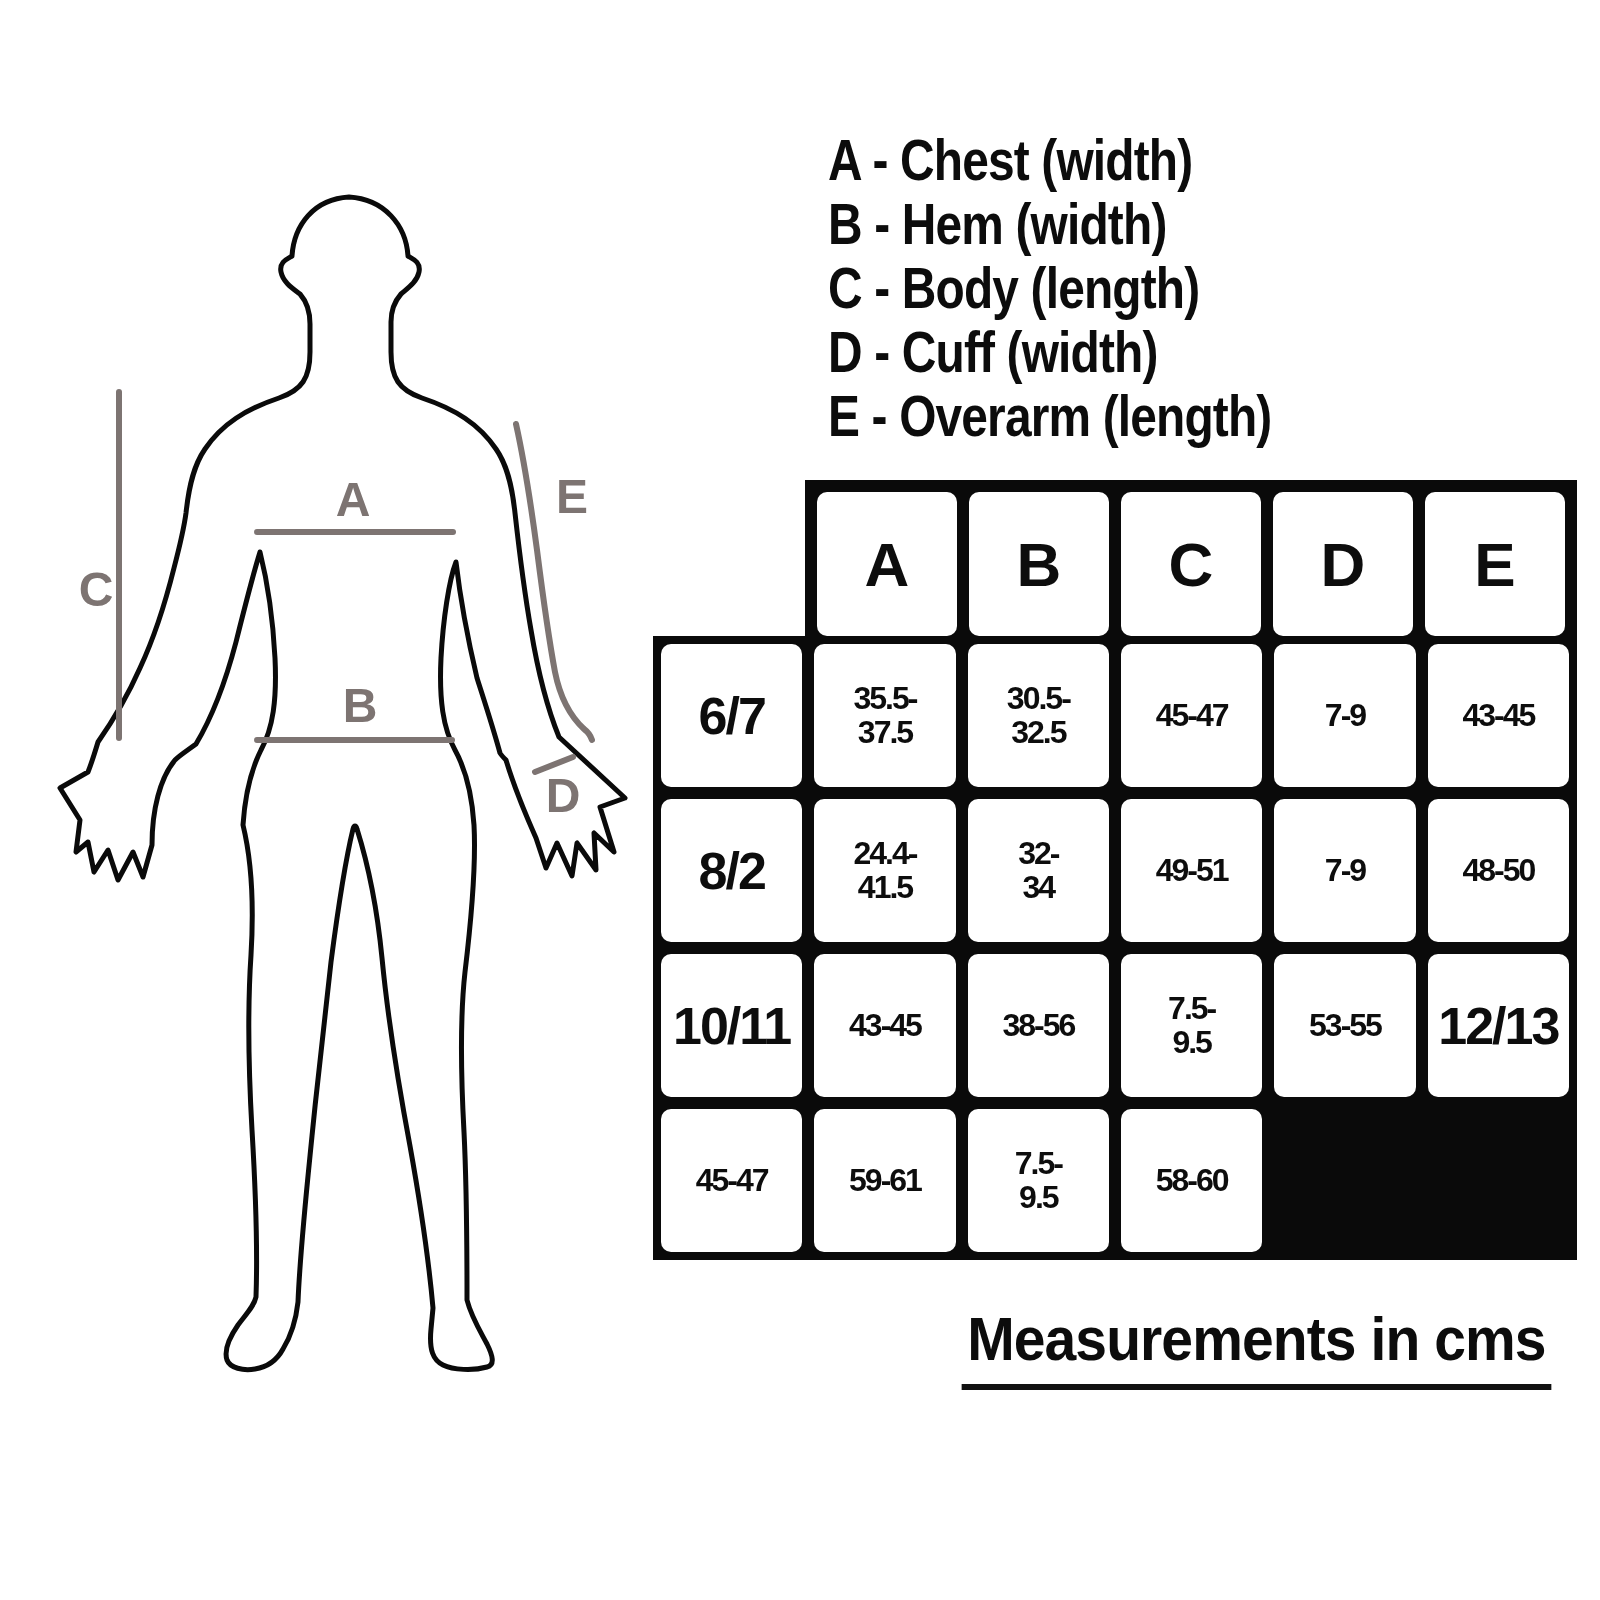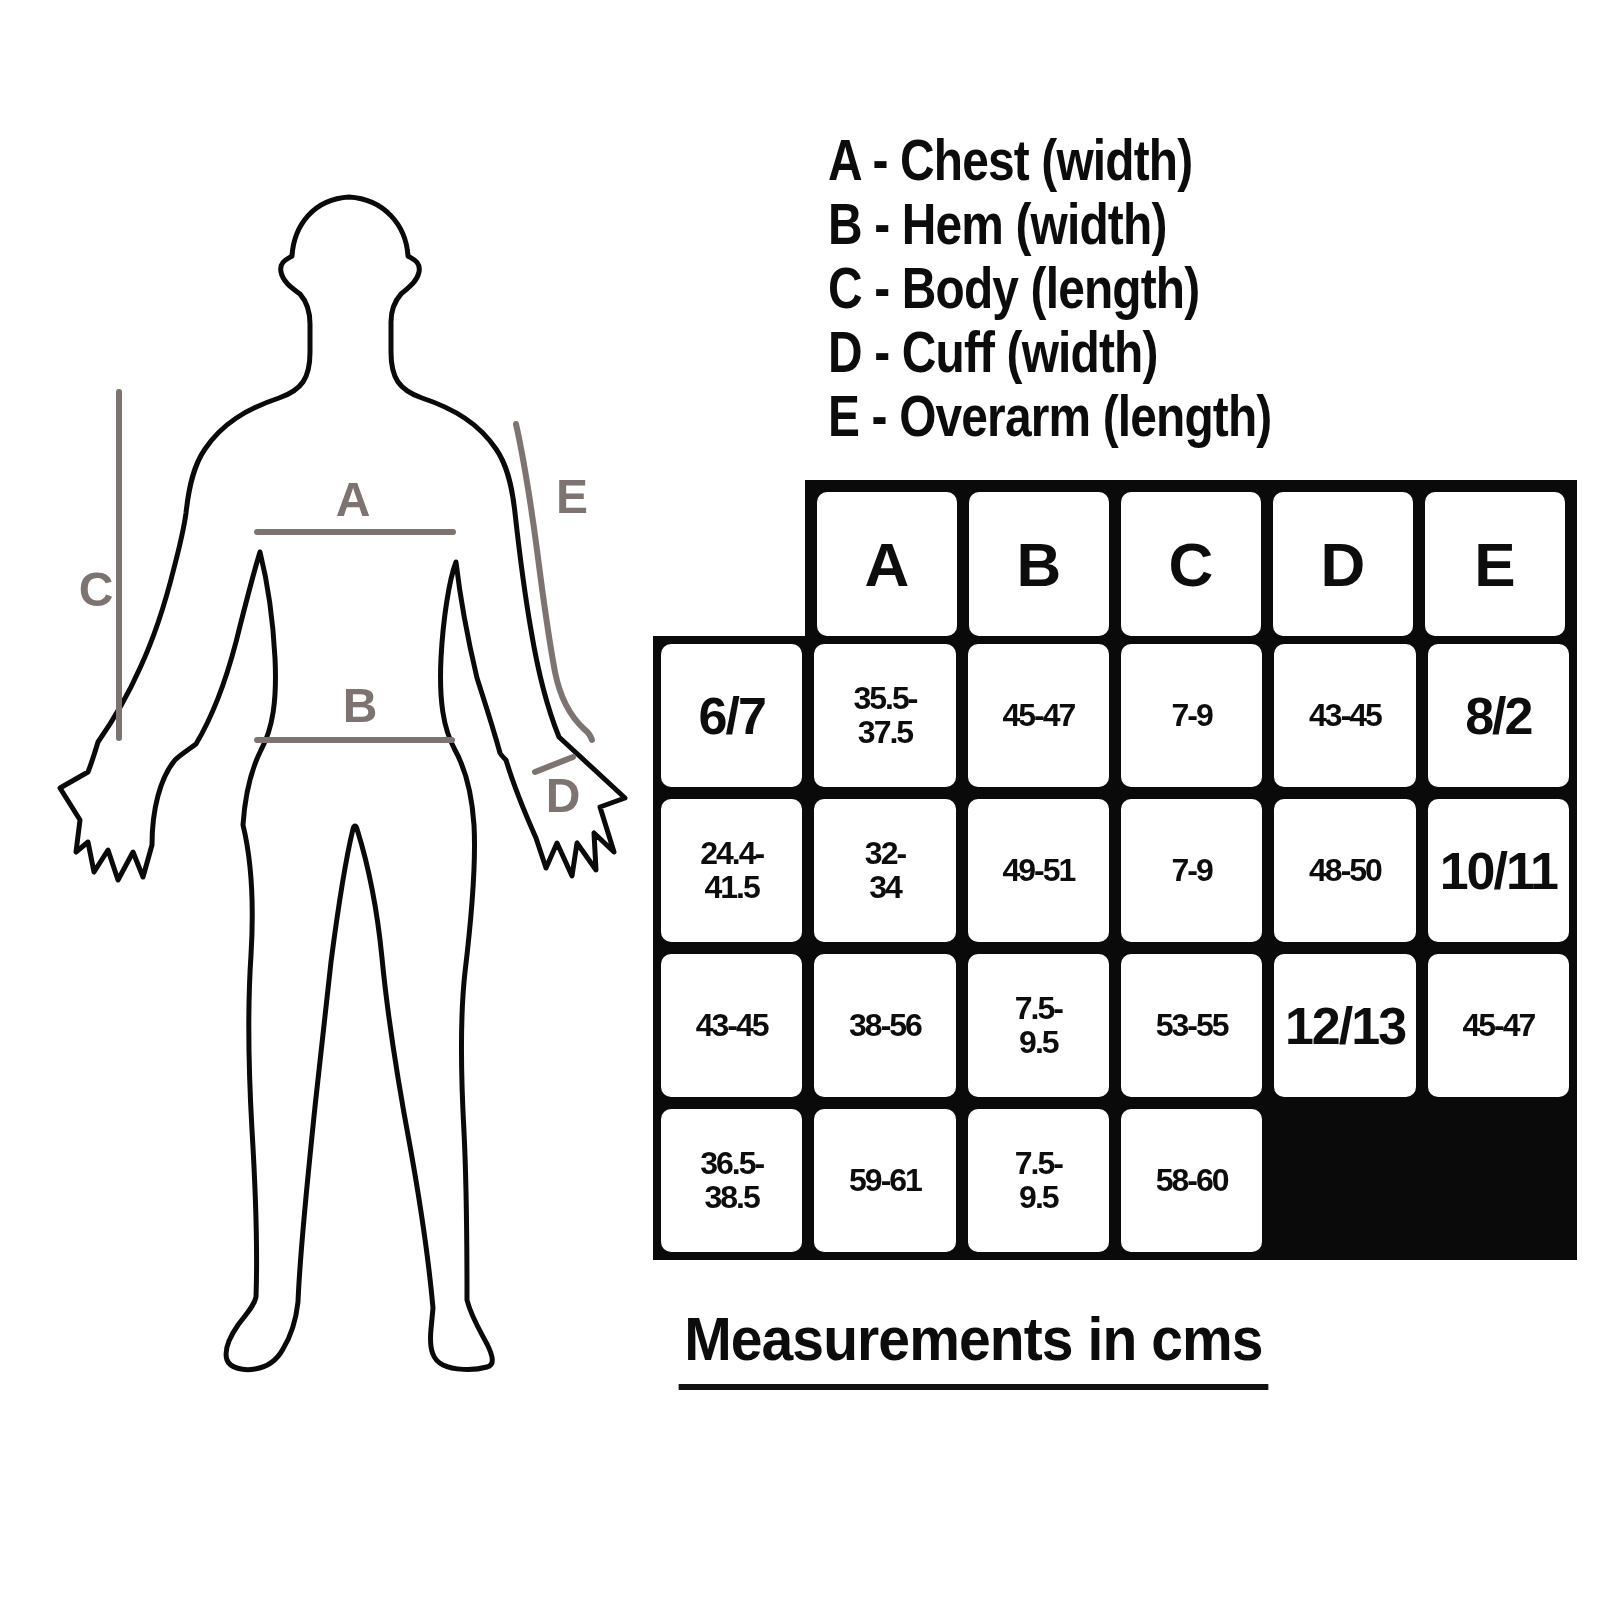--- a/index.html
+++ b/index.html
@@ -32,21 +32,21 @@
   .cell{
     background:#ffffff;border-radius:10px;
     display:flex;align-items:center;justify-content:center;
     text-align:center;font-weight:700;color:#0d0d0d;
   }
   .cell.hdr{font-size:62px;}
   .cell.size{font-size:52px;letter-spacing:-2px;}
   .cell.val{font-size:32px;letter-spacing:-2px;line-height:1.04;white-space:pre-line;}
 
   
-  .footer{position:absolute;left:653px;top:1303px;width:924px;text-align:left;}
+  .footer{position:absolute;left:653px;top:1303px;width:924px;text-align:right;}
   .footer .note{
     display:inline-block;font-size:62px;font-weight:700;letter-spacing:-1px;
     border-bottom:6px solid #111;padding:0 6px 10px 6px;
     transform:scaleX(0.92);transform-origin:center top;white-space:nowrap;
   }
 </style>
 </head>
 <body>
 
 <svg class="figure-svg" width="660" height="1450" viewBox="0 0 660 1450">
@@ -164,20 +164,22 @@
   <div class="cell hdr">C</div>
   <div class="cell hdr">D</div>
   <div class="cell hdr">E</div>
 </div>
 
 <div class="tbl-body">
 
   <div class="cell size">6/7</div>
   <div class="cell val">35.5-
 37.5</div>
+  <div class="cell val">30.5-
+32.5</div>
   <div class="cell val">45-47</div>
   <div class="cell val">7-9</div>
   <div class="cell val">43-45</div>
 
   <div class="cell size">8/2</div>
   <div class="cell val">24.4-
 41.5</div>
   <div class="cell val">32-
 34</div>
   <div class="cell val">49-51</div>
@@ -186,22 +188,20 @@
 
   <div class="cell size">10/11</div>
   <div class="cell val">43-45</div>
   <div class="cell val">38-56</div>
   <div class="cell val">7.5-
 9.5</div>
   <div class="cell val">53-55</div>
 
   <div class="cell size">12/13</div>
   <div class="cell val">45-47</div>
-  <div class="cell val">36.5-
-38.5</div>
   <div class="cell val">59-61</div>
   <div class="cell val">7.5-
 9.5</div>
   <div class="cell val">58-60</div>
 </div>
 
 <div class="footer">
   <span class="note">Measurements in cms</span>
 </div>
 

